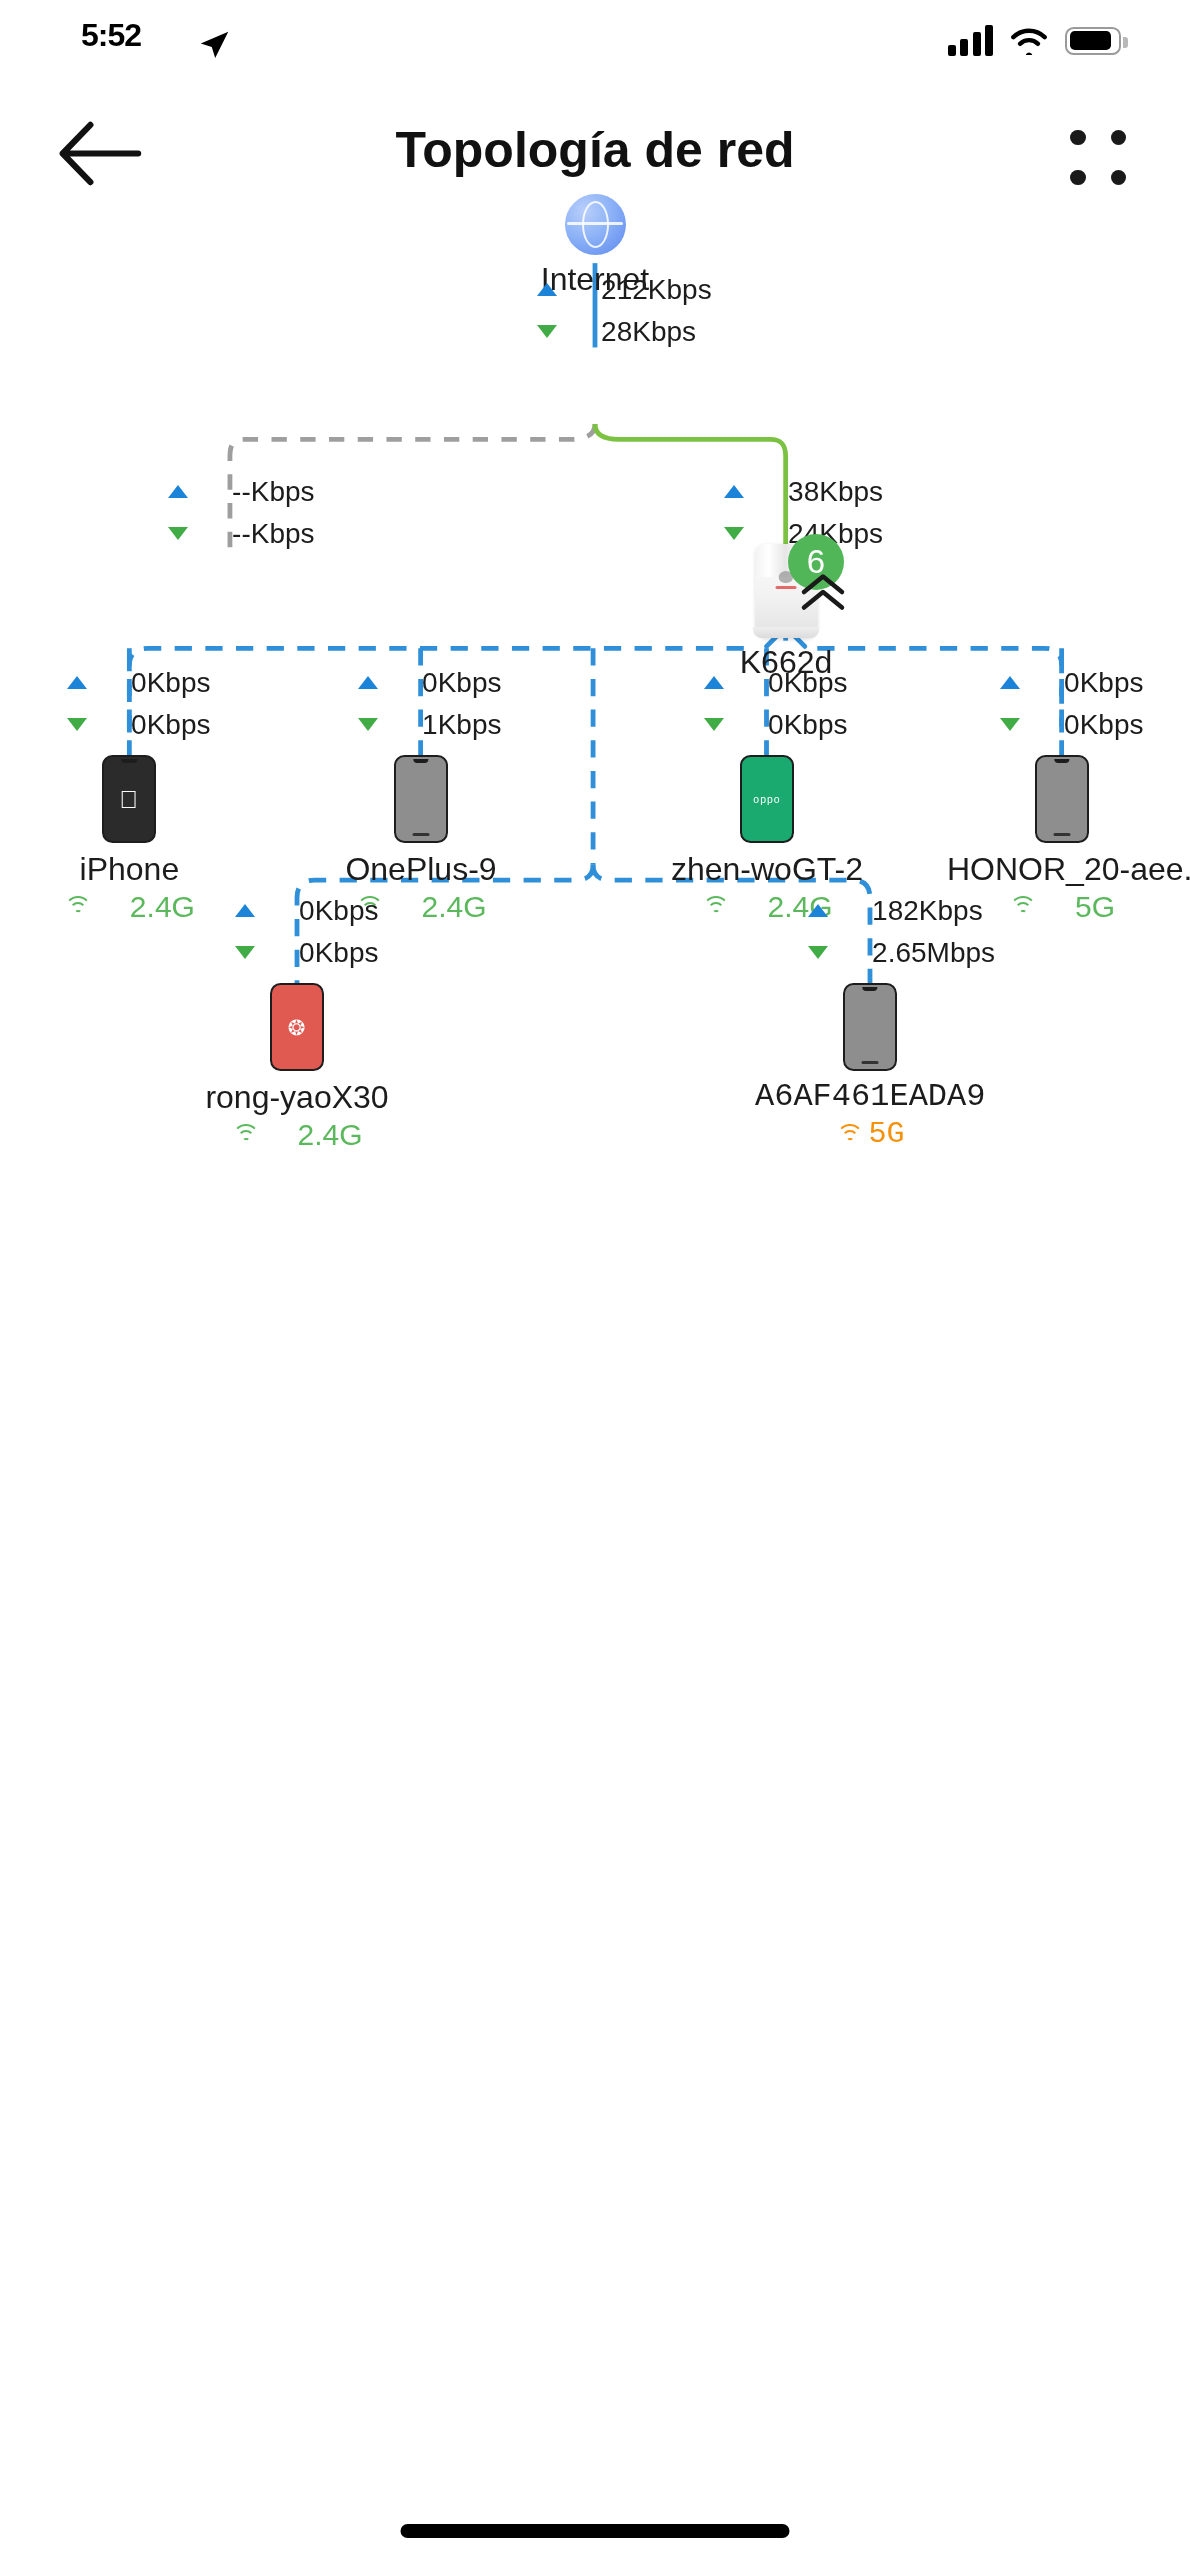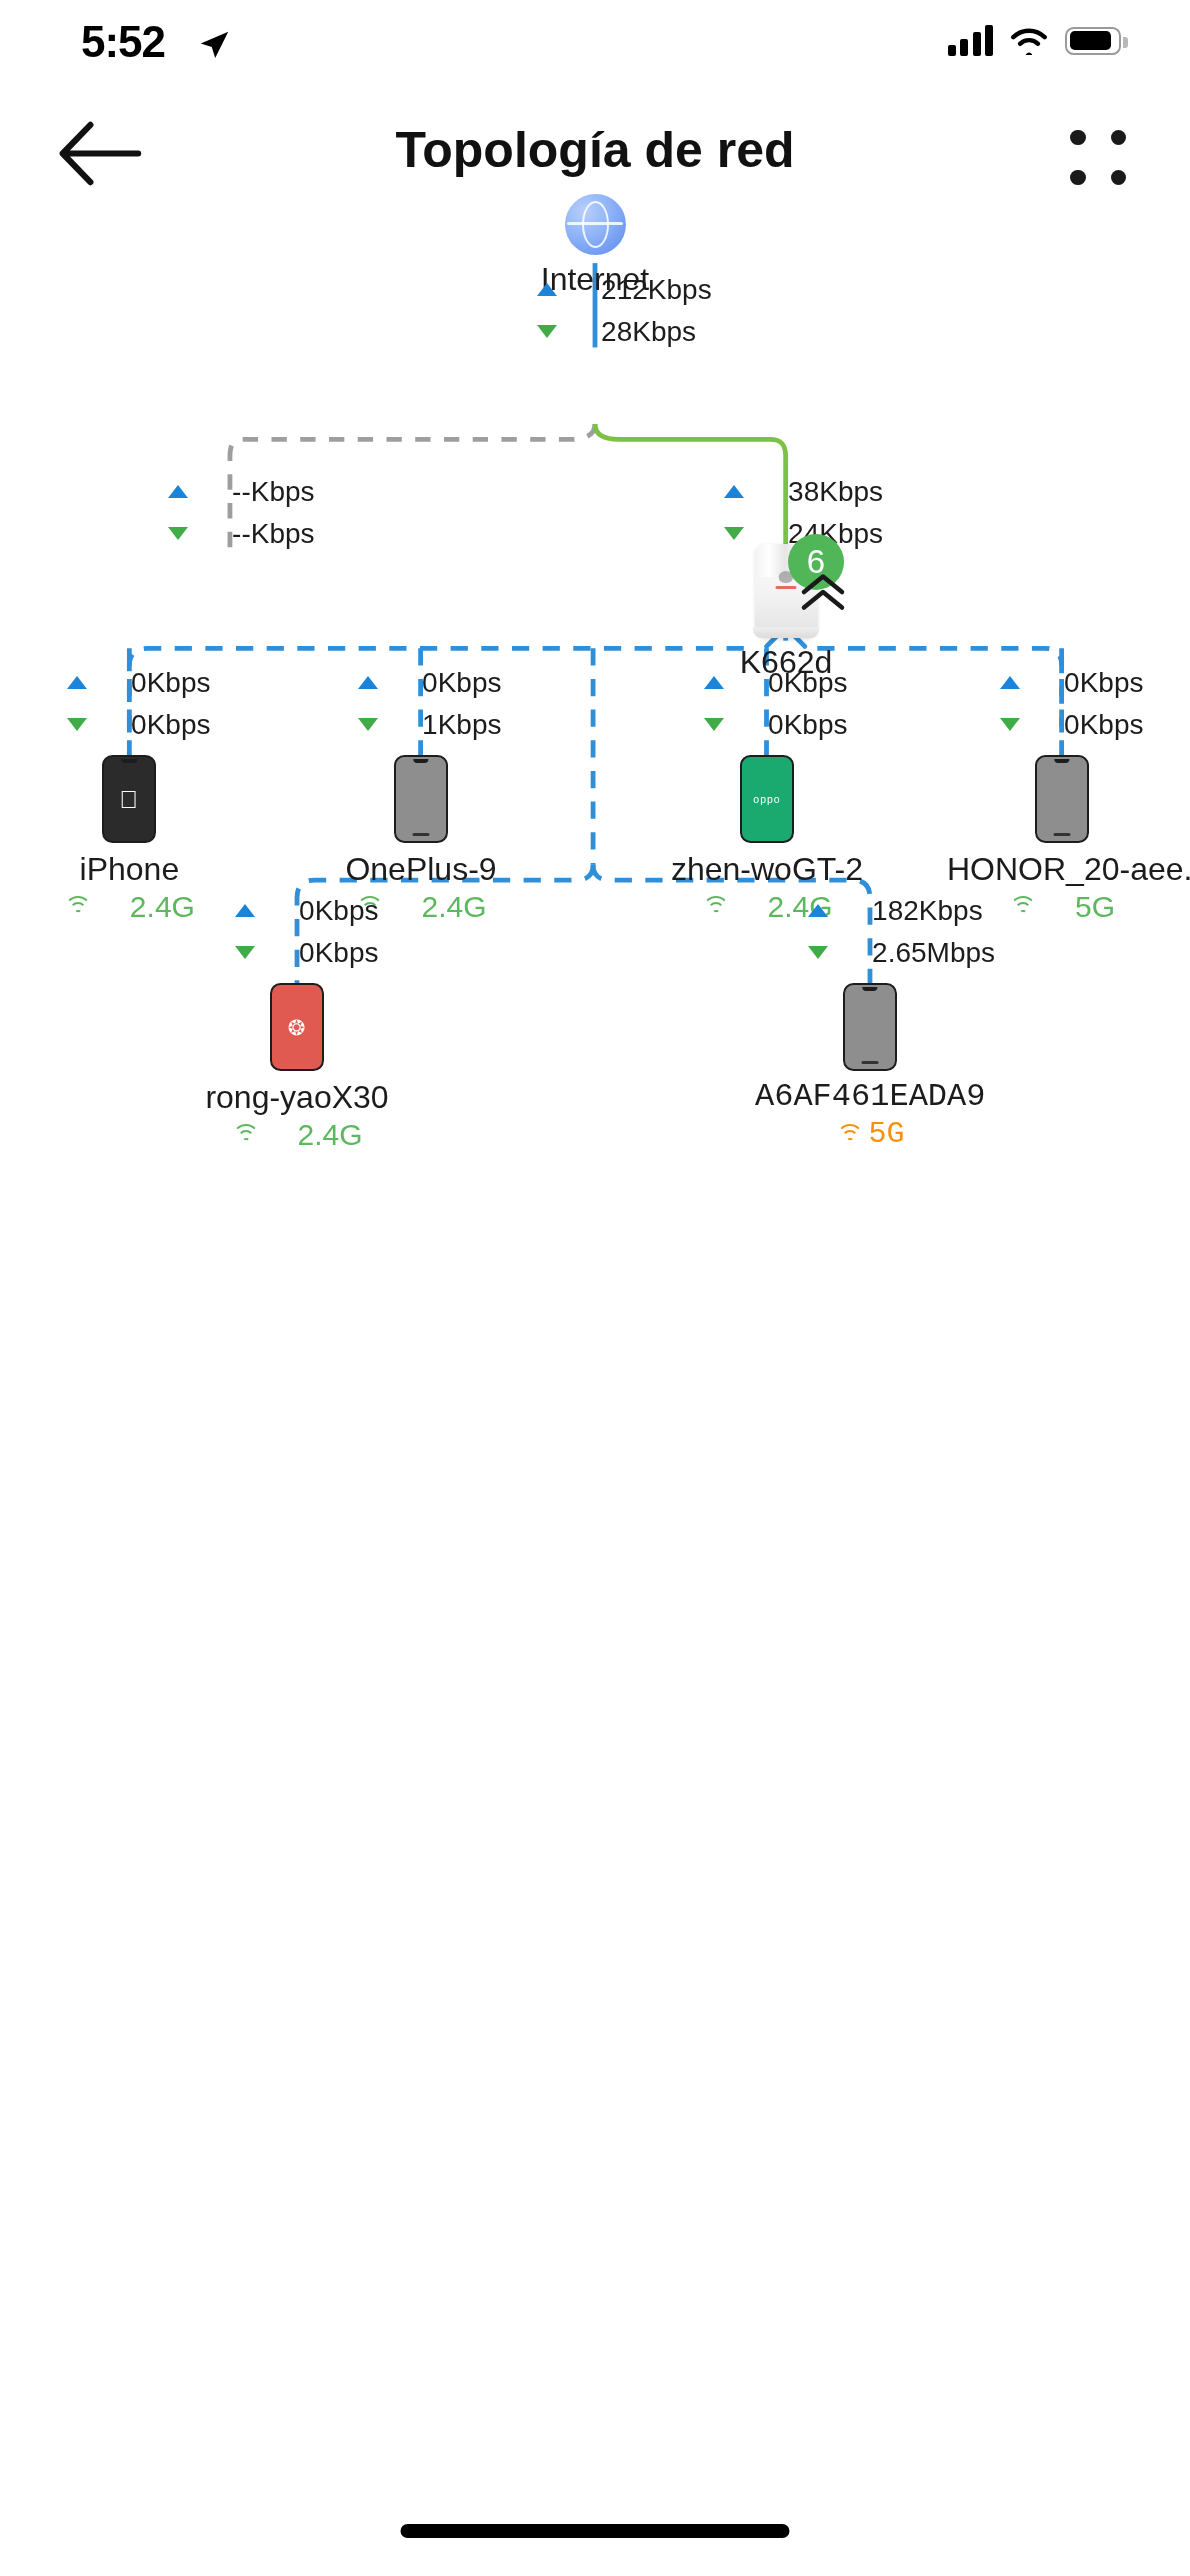--- a/index.html
+++ b/index.html
@@ -2,21 +2,21 @@
 <html><head>
 <meta charset="utf-8">
 <style>
   * { margin:0; padding:0; box-sizing:border-box; }
   html,body { width:1190px; height:2576px; background:#ffffff;
     font-family:"Liberation Sans", sans-serif; -webkit-font-smoothing:antialiased; }
   #screen { position:relative; width:1190px; height:2576px; background:#fff; overflow:hidden; }
 
   
   #statusbar { position:absolute; left:0; top:0; width:1190px; height:92px; }
-  #clock { position:absolute; left:81px; top:17px; font-size:44px; font-weight:600;
+  #clock { position:absolute; left:81px; top:17px; font-size:32px; font-weight:600;
     letter-spacing:-1px; color:#000; }
   #loc-arrow { position:absolute; left:198px; top:29px; width:33px; height:33px; }
   #sb-right { position:absolute; right:69px; top:25px; display:flex; align-items:center; gap:17px; }
   .bars { display:flex; align-items:flex-end; gap:4.8px; height:31px; }
   .bars i { display:block; width:7.7px; background:#000; border-radius:1.9px; }
   .bars i:nth-child(1){height:11.5px;} .bars i:nth-child(2){height:17px;}
   .bars i:nth-child(3){height:24px;} .bars i:nth-child(4){height:31px;}
   .batt { position:relative; width:56px; height:28px; border:2.9px solid #9a9a9a;
     border-radius:8.6px; }
   .batt::after { content:""; position:absolute; right:-8.6px; top:8.6px; width:4.8px; height:10.5px;

